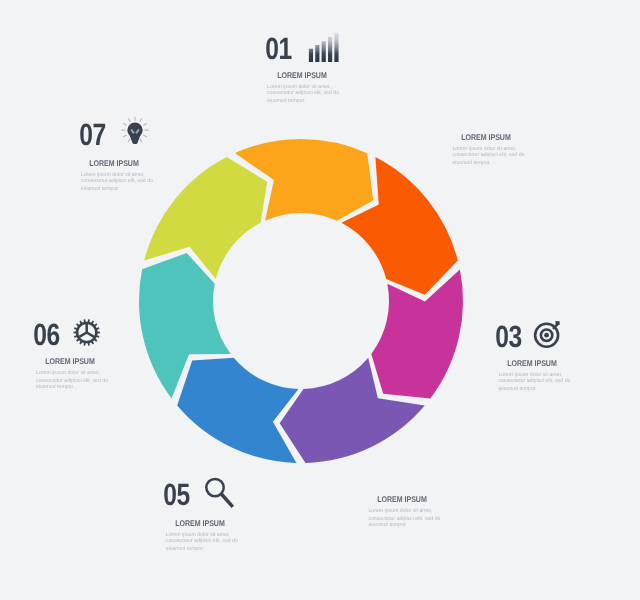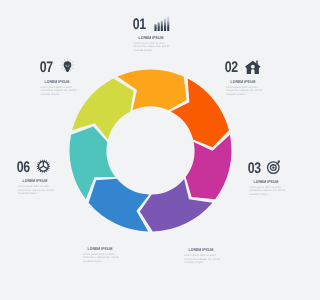--- a/index.html
+++ b/index.html
@@ -57,31 +57,20 @@
               <rect x="9.1" y="2.3" width="1.9" height="11.7"></rect>
               <rect x="12" y="0.4" width="1.9" height="13.6"></rect>
             </g>
           </svg></span>
     </div>
     <div class="ttl">LOREM IPSUM</div>
     <div class="desc">Lorem ipsum dolor sit amet, consectetur adipisci elit, sed do eiusmod tempor.</div>
   </div>
 
   <div class="label ac" style="left:183.2px;top:59.9px;">
-    <div class="lab-head">
-      <span class="num">02</span>
-      <span class="ico"><svg viewBox="0 0 16.5 13.5" overflow="visible">
-            <g fill="#39414f">
-              <rect x="10.3" y="0.5" width="1.5" height="4.6" rx="0.2"></rect>
-              <path d="M6.8 0.8 L14.5 6.6 L12.75 8.6 L6.8 3.9 L0.85 8.6 L-0.9 6.6 Z"></path>
-              <path d="M0.7 6.0 L6.8 1.4 L12.9 6.0 L12.9 14.1 L8.55 14.1 L8.55 10.8 A1.78 1.78 0 0 0 5.05 10.8 L5.05 14.1 L0.7 14.1 Z"></path>
-            </g>
-            <circle cx="6.8" cy="6.7" r="1.9" fill="#f2f3f5"></circle>
-          </svg></span>
-    </div>
     <div class="ttl">LOREM IPSUM</div>
     <div class="desc">Lorem ipsum dolor sit amet, consectetur adipisci elit, sed do eiusmod tempor.</div>
   </div>
 
   <div class="label ac" style="left:206.2px;top:160.0px;">
     <div class="lab-head">
       <span class="num">03</span>
       <span class="ico"><svg viewBox="0 0 16.5 13.5" overflow="visible">
             <g fill="none" stroke="#39414f">
               <circle cx="4.3" cy="7.6" r="5.75" stroke-width="1.3"></circle>
@@ -95,20 +84,27 @@
     <div class="ttl">LOREM IPSUM</div>
     <div class="desc">Lorem ipsum dolor sit amet, consectetur adipisci elit, sed do eiusmod tempor.</div>
   </div>
 
   <div class="label ac" style="left:141.2px;top:241.1px;">
     <div class="ttl">LOREM IPSUM</div>
     <div class="desc">Lorem ipsum dolor sit amet, consectetur adipisci elit, sed do eiusmod tempor.</div>
   </div>
 
   <div class="label ac" style="left:39.9px;top:239.8px;">
+    <div class="lab-head">
+      <span class="num">05</span>
+      <span class="ico"><svg viewBox="0 0 16.5 13.5" overflow="visible">
+            <circle cx="4.5" cy="3.8" r="4.35" fill="none" stroke="#39414f" stroke-width="1.25"></circle>
+            <line x1="7.7" y1="7.0" x2="13.4" y2="13.4" stroke="#39414f" stroke-width="1.75" stroke-linecap="butt"></line>
+          </svg></span>
+    </div>
     <div class="ttl">LOREM IPSUM</div>
     <div class="desc">Lorem ipsum dolor sit amet, consectetur adipisci elit, sed do eiusmod tempor.</div>
   </div>
 
   <div class="label ac" style="left:-25.0px;top:159.1px;">
     <div class="lab-head">
       <span class="num">06</span>
       <span class="ico"><svg viewBox="0 0 16.5 13.5" overflow="visible">
             <path fill-rule="evenodd" fill="#39414f" d="M10.78 6.78L11.99 6.86L11.99 7.64L10.78 7.72L10.61 8.66L11.72 9.15L11.45 9.89L10.29 9.55L9.81 10.38L10.69 11.21L10.18 11.82L9.20 11.10L8.48 11.71L9.01 12.80L8.33 13.20L7.65 12.19L6.76 12.51L6.89 13.72L6.11 13.86L5.82 12.68L4.88 12.68L4.59 13.86L3.81 13.72L3.94 12.51L3.05 12.19L2.37 13.20L1.69 12.80L2.22 11.71L1.50 11.10L0.52 11.82L0.01 11.21L0.89 10.38L0.41 9.55L-0.75 9.89L-1.02 9.15L0.09 8.66L-0.08 7.72L-1.29 7.64L-1.29 6.86L-0.08 6.78L0.09 5.84L-1.02 5.35L-0.75 4.61L0.41 4.95L0.89 4.12L0.01 3.29L0.52 2.68L1.50 3.40L2.22 2.79L1.69 1.70L2.37 1.30L3.05 2.31L3.94 1.99L3.81 0.78L4.59 0.64L4.88 1.82L5.82 1.82L6.11 0.64L6.89 0.78L6.76 1.99L7.65 2.31L8.33 1.30L9.01 1.70L8.48 2.79L9.20 3.40L10.18 2.68L10.69 3.29L9.81 4.12L10.29 4.95L11.45 4.61L11.72 5.35L10.61 5.84Z M9.50 7.25L9.48 6.82L9.41 6.39L9.30 5.97L9.14 5.56L8.94 5.17L8.71 4.81L8.43 4.47L8.13 4.17L7.79 3.89L7.43 3.66L7.04 3.46L6.63 3.30L6.21 3.19L5.78 3.12L5.35 3.10L4.92 3.12L4.49 3.19L4.07 3.30L3.66 3.46L3.27 3.66L2.91 3.89L2.57 4.17L2.27 4.47L1.99 4.81L1.76 5.17L1.56 5.56L1.40 5.97L1.29 6.39L1.22 6.82L1.20 7.25L1.22 7.68L1.29 8.11L1.40 8.53L1.56 8.94L1.76 9.32L1.99 9.69L2.27 10.03L2.57 10.33L2.91 10.61L3.28 10.84L3.66 11.04L4.07 11.20L4.49 11.31L4.92 11.38L5.35 11.40L5.78 11.38L6.21 11.31L6.63 11.20L7.04 11.04L7.43 10.84L7.79 10.61L8.13 10.33L8.43 10.03L8.71 9.69L8.94 9.32L9.14 8.94L9.30 8.53L9.41 8.11L9.48 7.68L9.50 7.25Z"></path>
             <path fill="#39414f" d="M5.97 7.25L4.73 7.25L4.73 2.95L5.97 2.95ZM5.04 7.79L5.66 6.71L9.38 8.86L8.76 9.94ZM5.04 6.71L5.66 7.79L1.94 9.94L1.32 8.86Z"></path>

